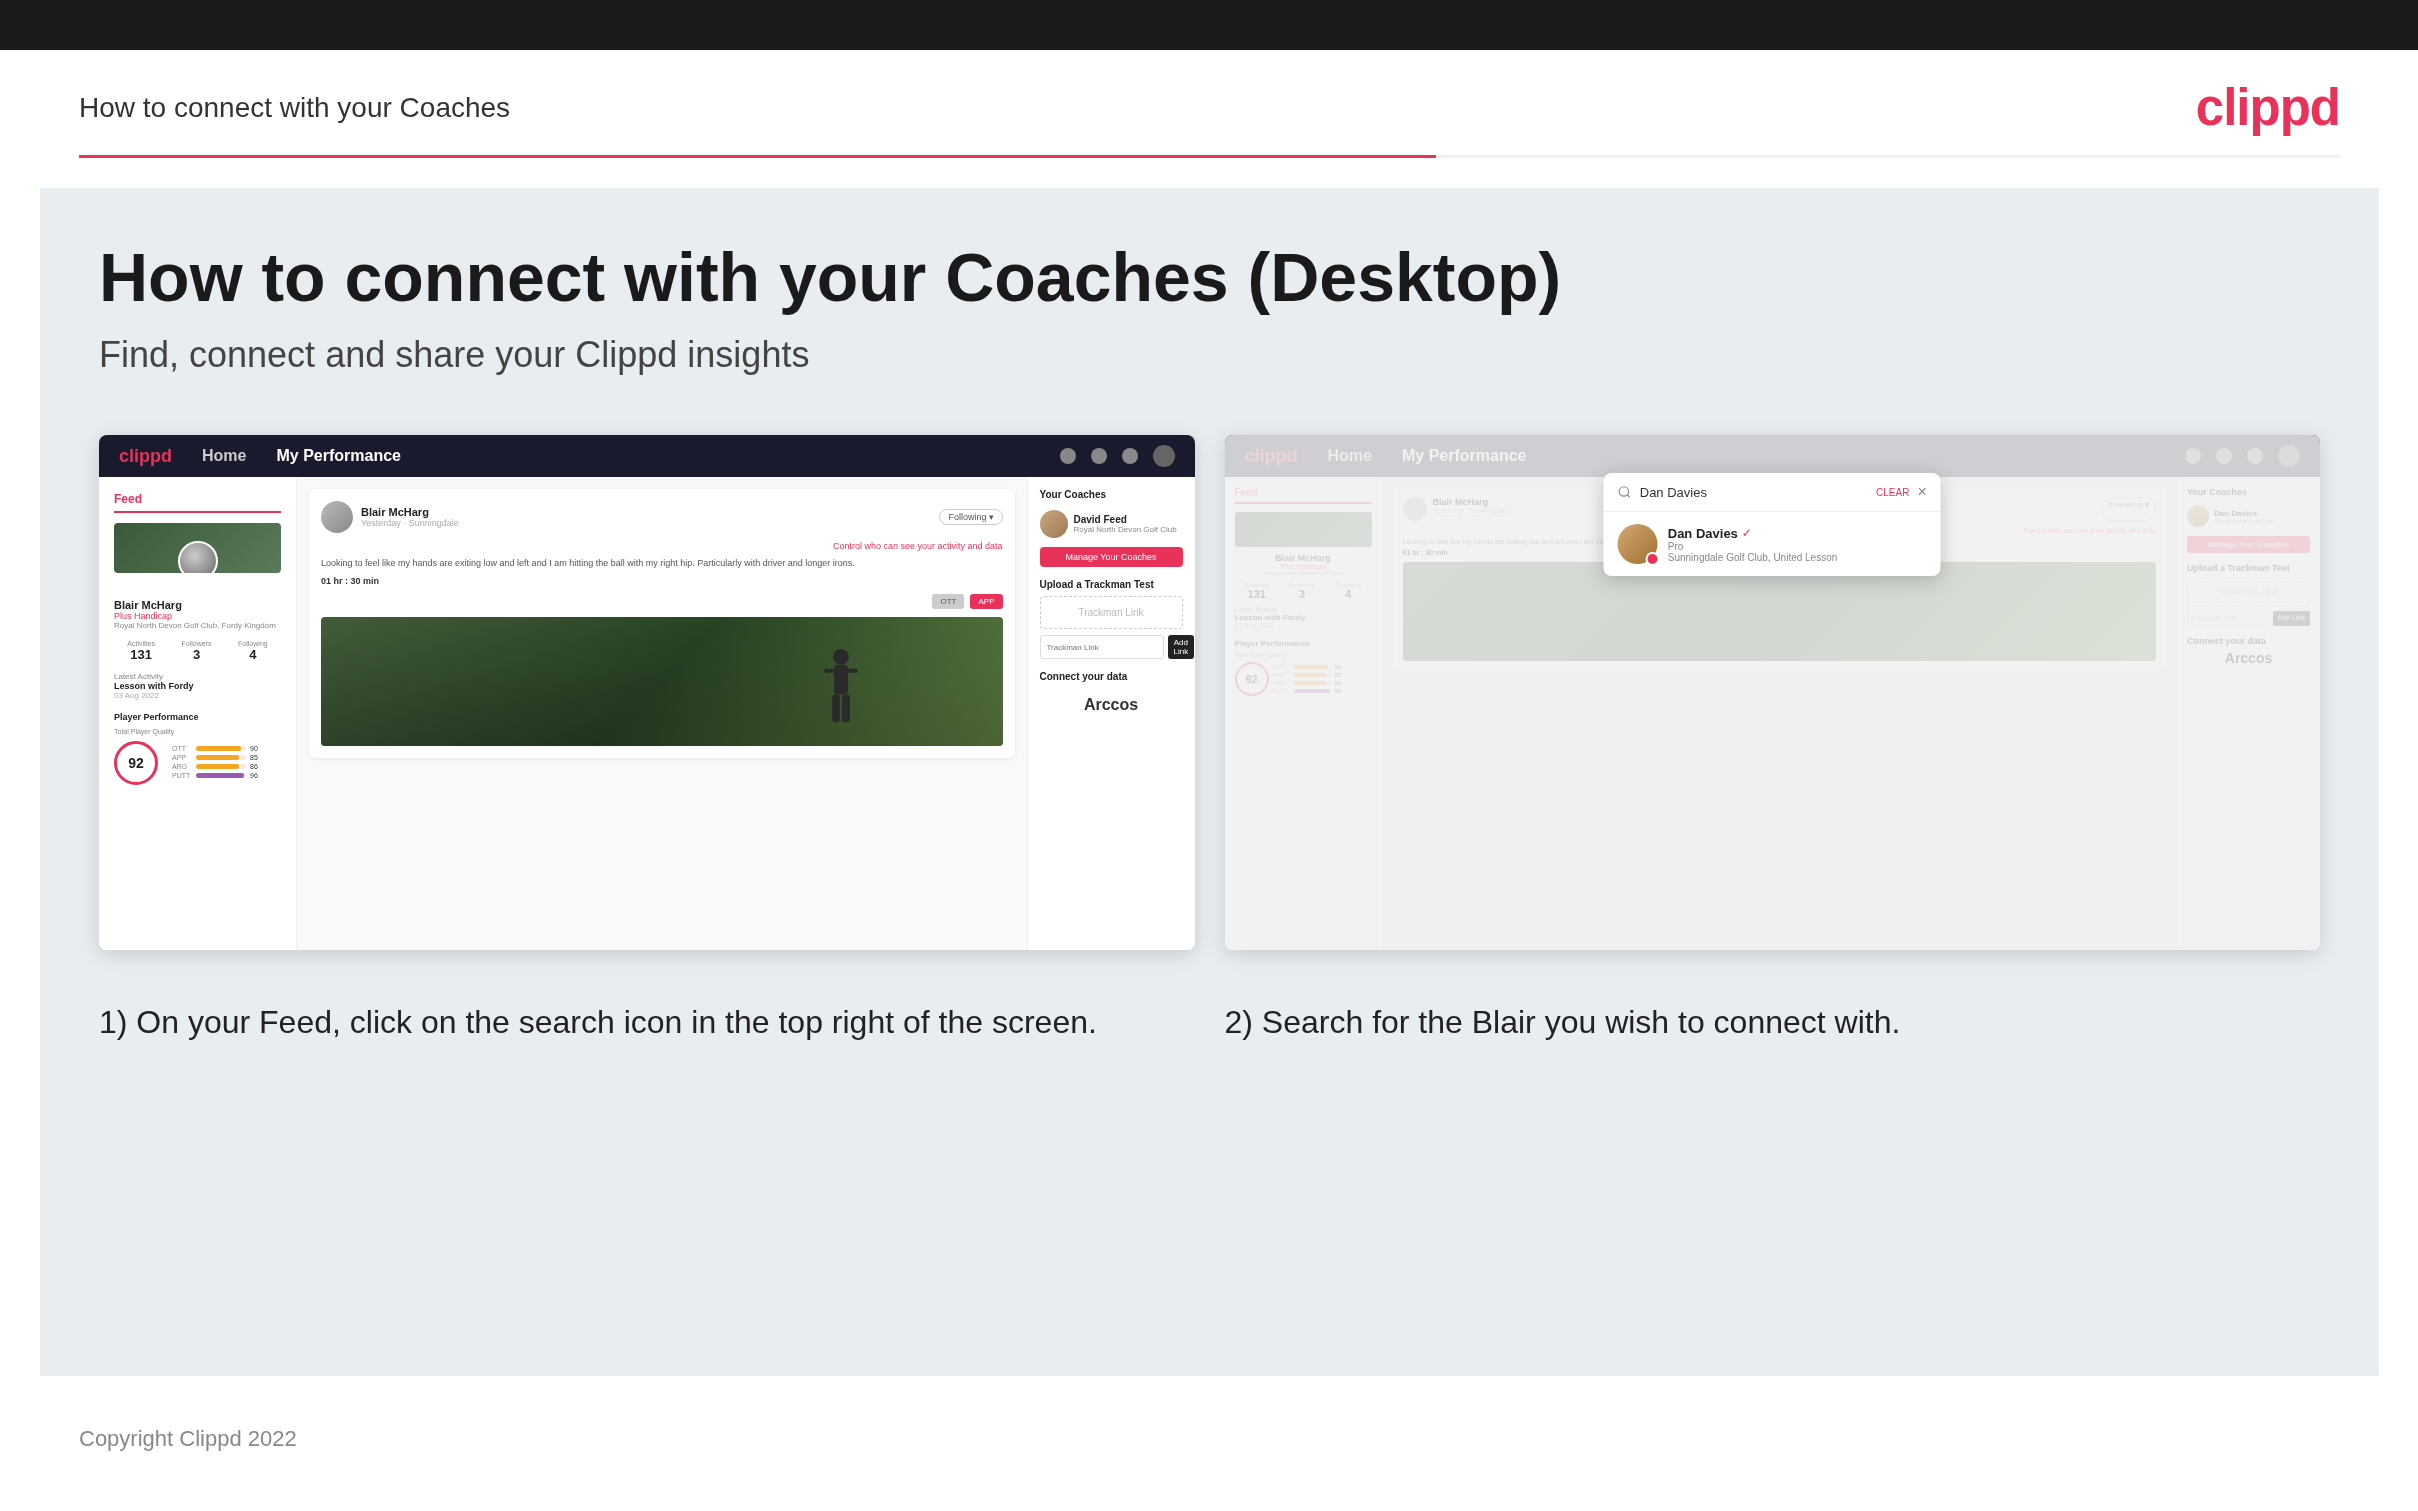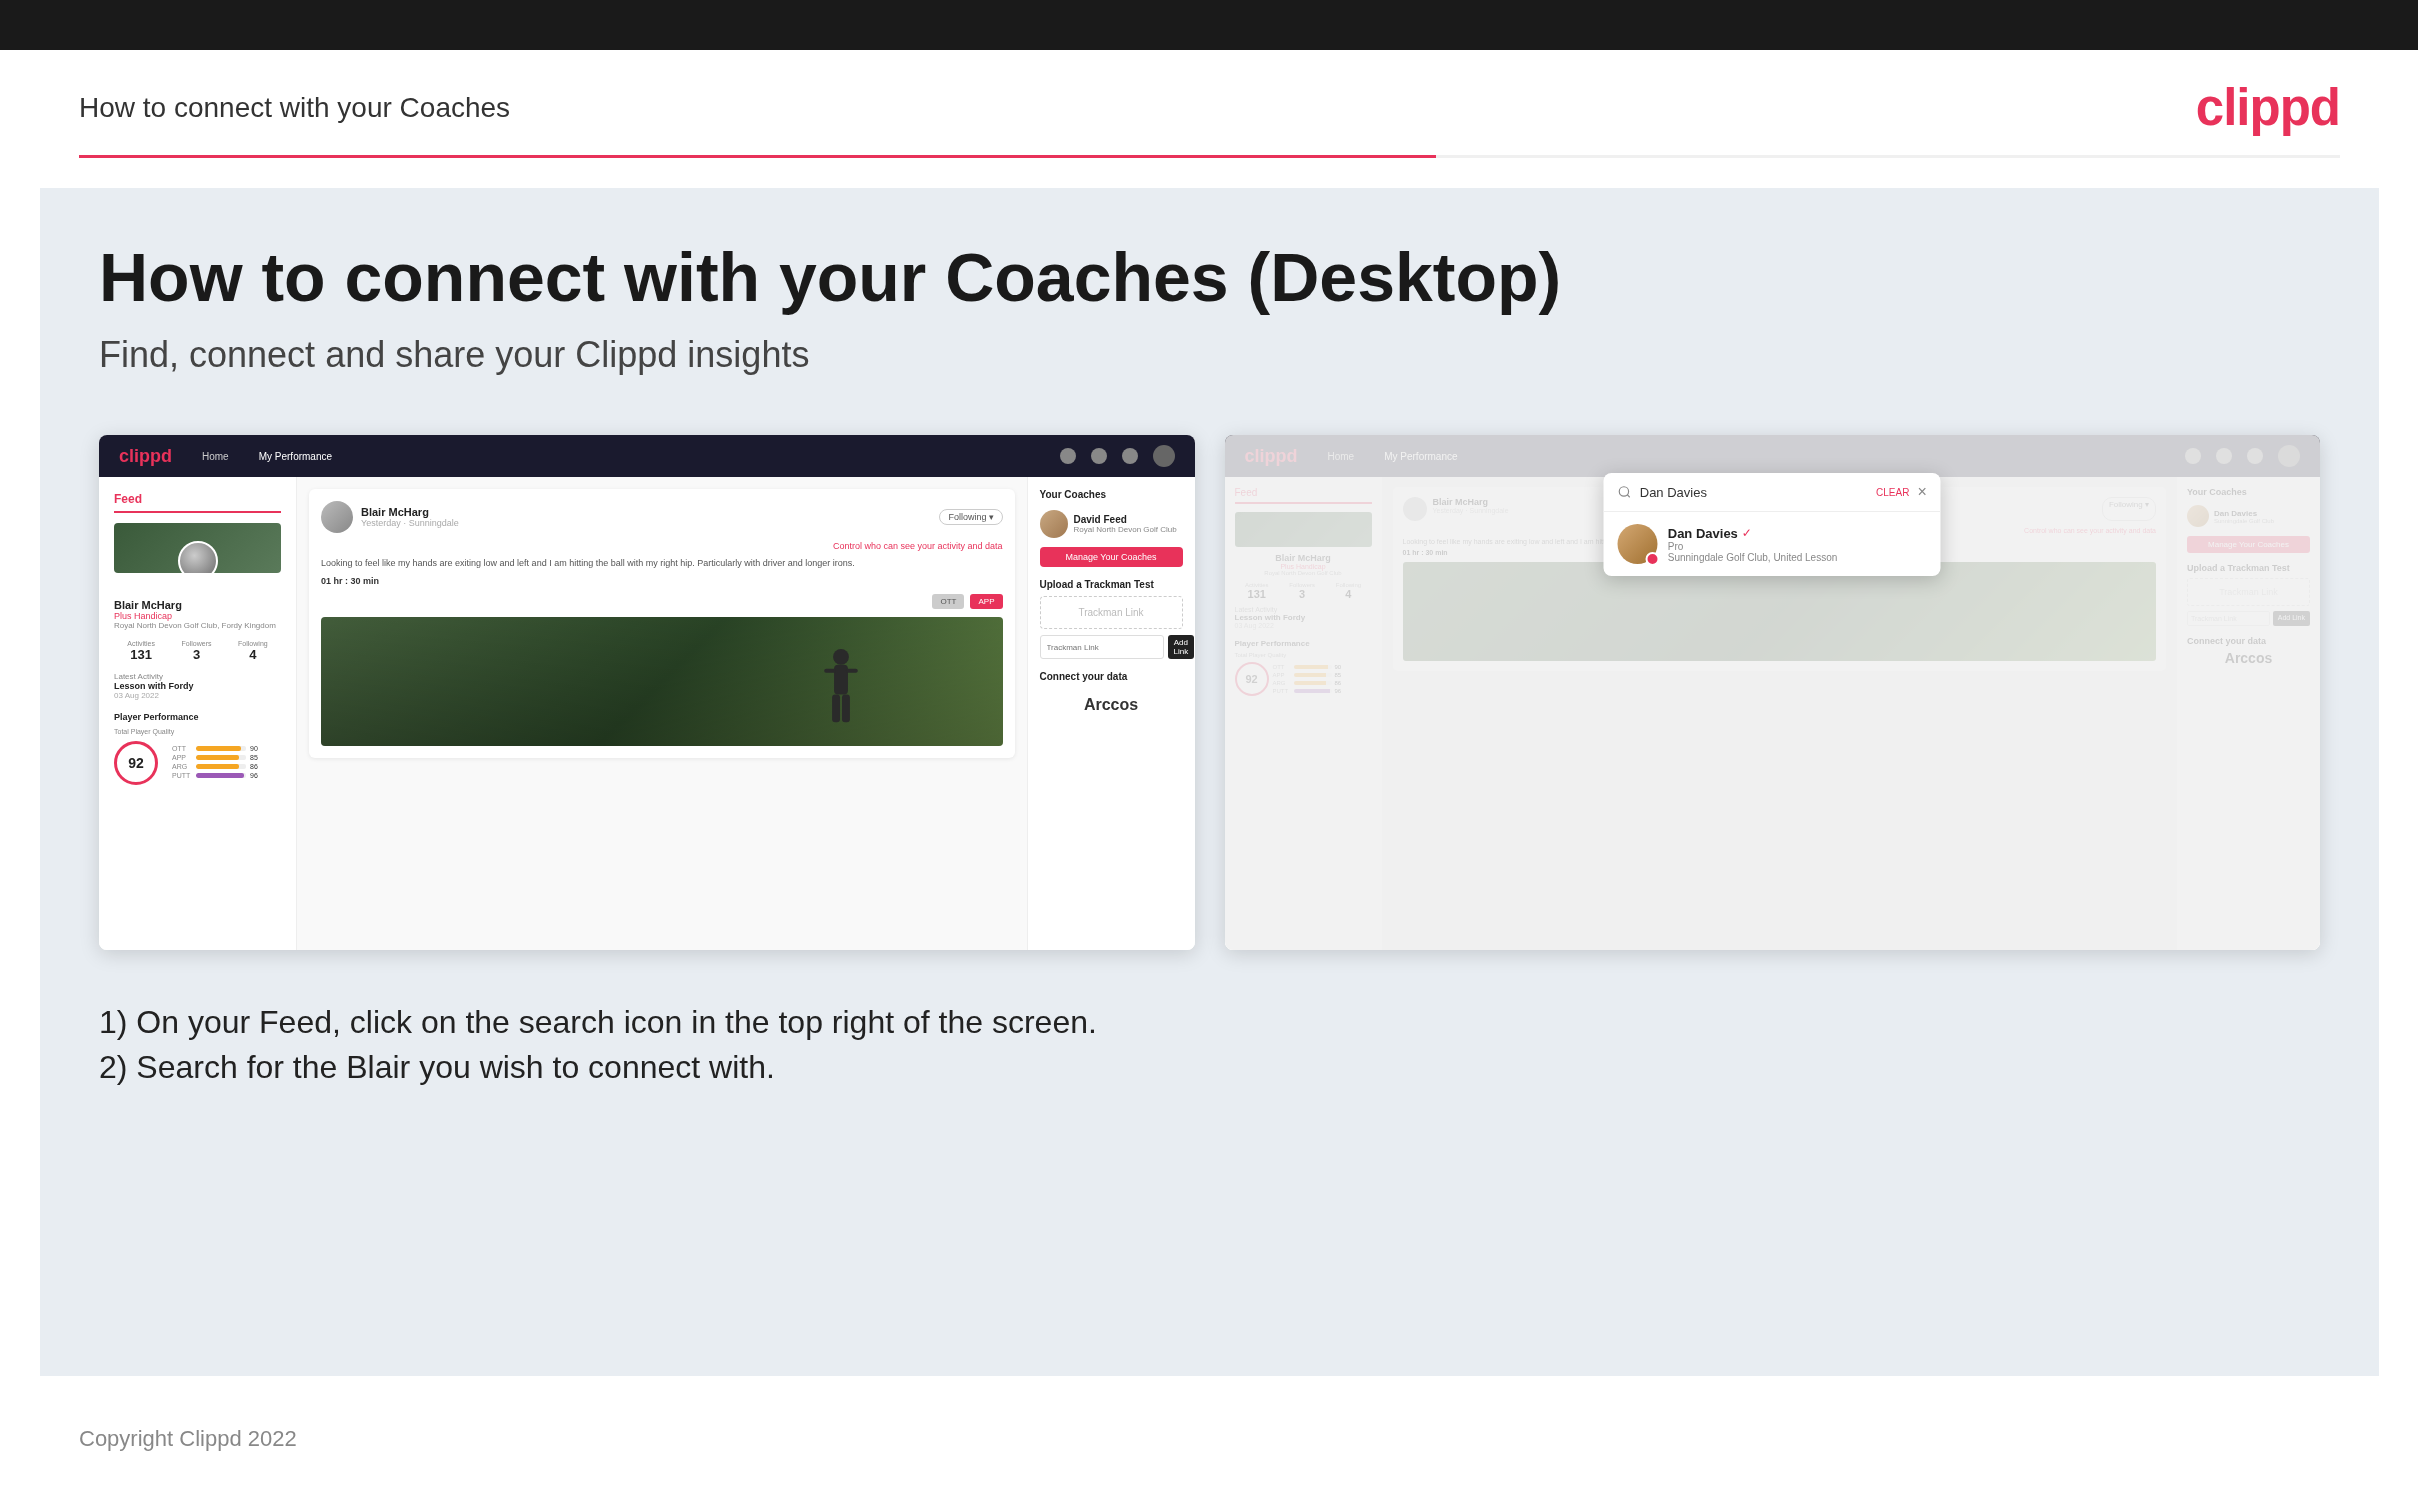--- a/index.html
+++ b/index.html
@@ -102,21 +102,22 @@
     }
 
     .mock-nav-logo {
       color: #e8325a;
       font-size: 18px;
       font-weight: 700;
     }
 
     .mock-nav-item {
       color: #ccc;
-      font-size: 10px;
+      font-size: 16px;
+      font-weight: bold;
     }
 
     .mock-nav-item.active {
       color: #fff;
     }
 
     .mock-nav-icons {
       margin-left: auto;
       display: flex;
       gap: 15px;
@@ -489,22 +490,22 @@
       font-size: 16px;
       font-weight: 700;
       color: #333;
       text-align: center;
       padding: 8px 0;
     }
 
     
     .steps-row {
       display: flex;
+      gap: 30px;
       margin-top: 20px;
-      flex-direction: column;
     }
 
     .step-desc {
       flex: 1;
       font-size: 32px;
       color: #222;
       line-height: 1.4;
     }
 
     

